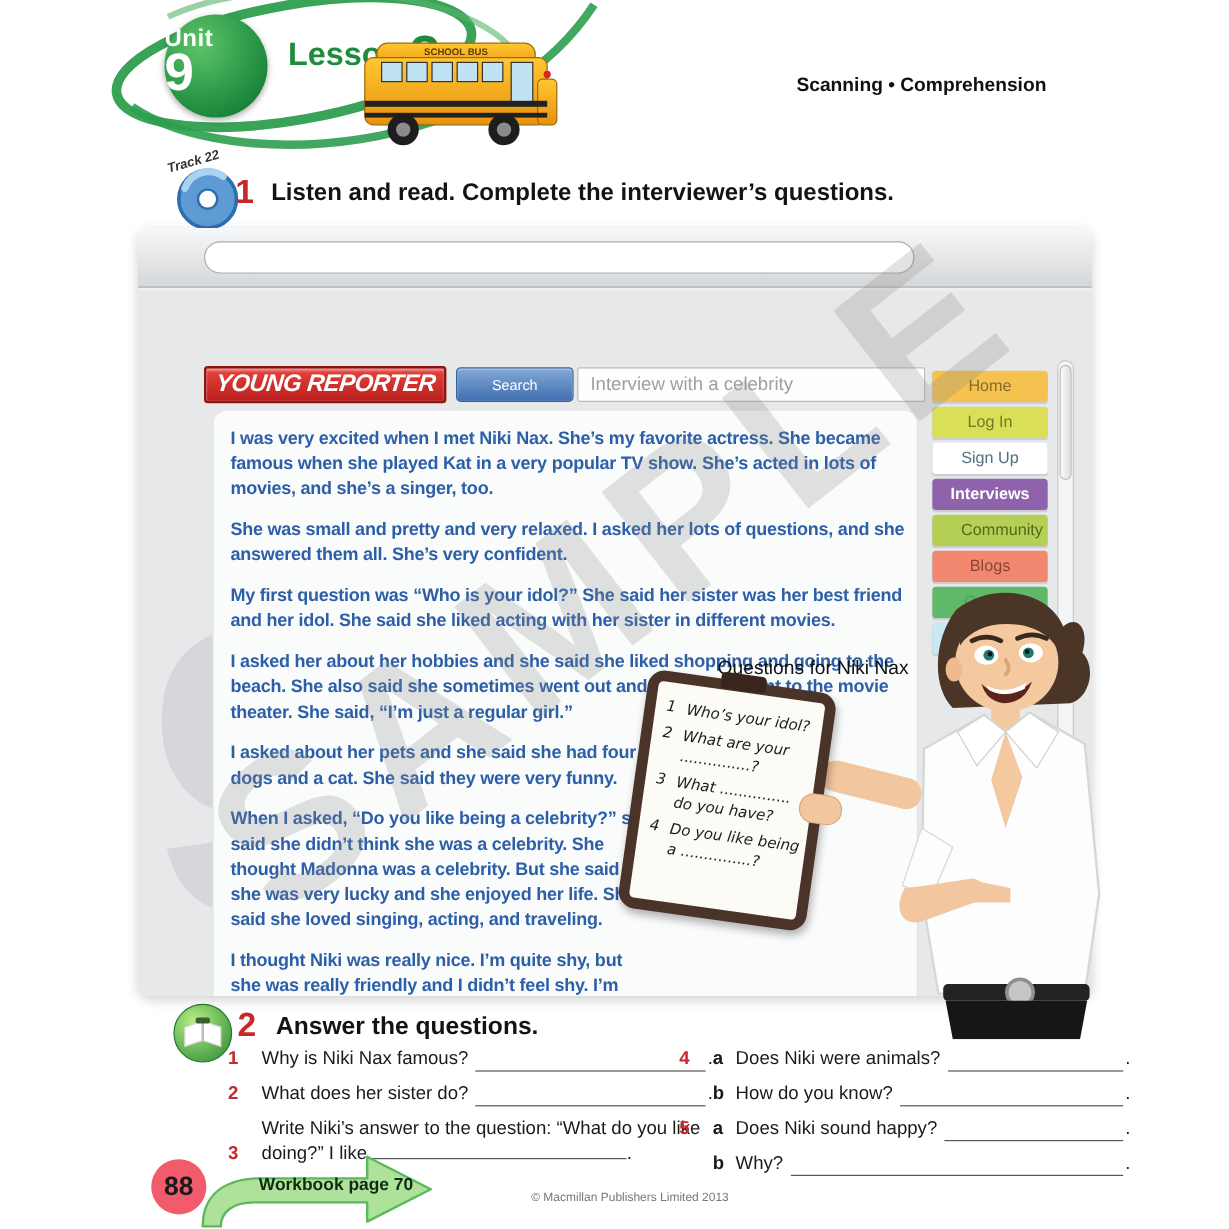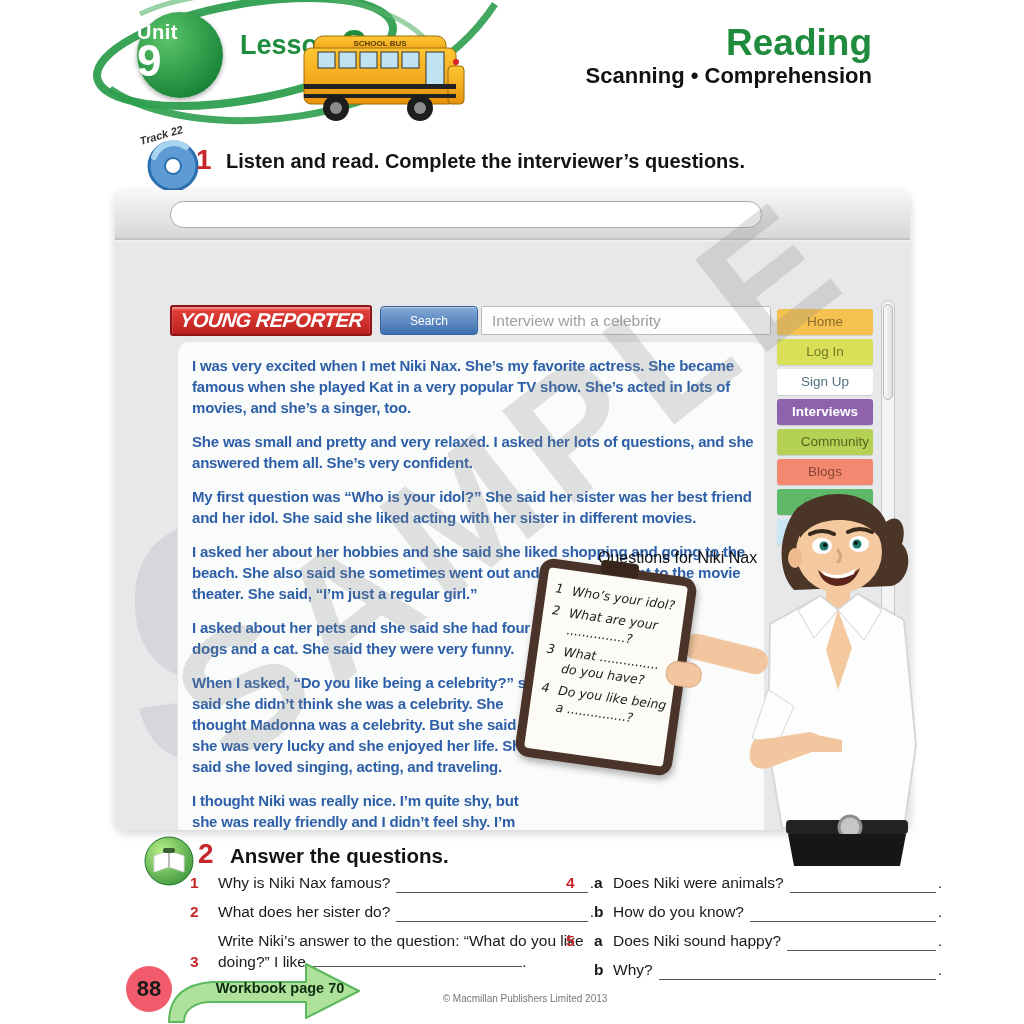--- a/index.html
+++ b/index.html
@@ -11,21 +11,21 @@
   .unit-badge { position:absolute; left:137px; top:12px; width:86px; height:86px; border-radius:50%;
     background:radial-gradient(circle at 35% 30%, #5cc46a, #1d8a3c 70%, #0e6b2b);
     box-shadow:0 2px 5px rgba(0,0,0,.35); z-index:2; text-align:left; color:#fff; }
   .unit-word { font-size:20px; font-weight:bold; margin-top:9px; letter-spacing:.5px; }
   .unit-num { font-size:44px; font-weight:bold; line-height:34px; }
   .lesson { position:absolute; left:240px; top:26px; display:flex; align-items:flex-end; gap:7px; color:#1e8c3c; z-index:2; }
   .lesson-word { font-size:27px; font-weight:bold; padding-bottom:5px; }
   .lesson-num { font-size:46px; font-weight:bold; line-height:40px; }
   .bus { position:absolute; left:300px; top:24px; width:168px; height:104px; z-index:3; }
   .reading-title { position:absolute; right:152px; top:22px; font-size:37px; font-weight:bold; color:#1e8c3c; }
-  .reading-sub { position:absolute; right:152px; top:63px; font-size:22px; font-weight:bold; color:#111; }
+  .reading-sub { position:absolute; right:152px; top:63px; font-size:16px; font-weight:bold; color:#111; }
 
   
   .track-label { position:absolute; left:139px; top:129px; font-size:11px; font-weight:bold; font-style:italic;
     color:#333; transform:rotate(-16deg); }
   .cd-icon { position:absolute; left:146px; top:139px; width:54px; height:54px; }
   .act-num { color:#c8282b; font-weight:bold; }
   .act1-num { position:absolute; left:196px; top:144px; font-size:28px; }
   .act1-text { position:absolute; left:226px; top:150px; font-size:20px; font-weight:bold; color:#131313; }
   .act2-num { position:absolute; left:198px; top:838px; font-size:28px; }
   .act2-text { position:absolute; left:230px; top:844px; font-size:20.5px; font-weight:bold; color:#131313; }
@@ -147,21 +147,20 @@
     <rect x="4" y="60" width="152" height="5" fill="#222"></rect>
     <rect x="4" y="70" width="152" height="4" fill="#222"></rect>
     <circle cx="36" cy="84" r="13" fill="#1d1d1d"></circle>
       <circle cx="36" cy="84" r="6" fill="#8b8b8b"></circle>
     <circle cx="120" cy="84" r="13" fill="#1d1d1d"></circle>
       <circle cx="120" cy="84" r="6" fill="#8b8b8b"></circle>
     <circle cx="156" cy="38" r="3" fill="#d22"></circle>
     <text x="80" y="22" font-size="8" font-weight="bold" fill="#5a3c05" text-anchor="middle" font-family="Liberation Sans, sans-serif">SCHOOL BUS</text>
   </svg>
 
-  <div class="reading-title">Reading</div>
   <div class="reading-sub">Scanning • Comprehension</div>
 
   <div class="track-label">Track 22</div>
   <svg class="cd-icon" viewBox="0 0 54 54">
     <circle cx="27" cy="27" r="24" fill="#5e9bd4" stroke="#2c6faf" stroke-width="3"></circle>
     <path d="M8,18 A21,21 0 0,1 40,8" fill="none" stroke="#a8d4f0" stroke-width="6" stroke-linecap="round"></path>
     <circle cx="27" cy="27" r="8" fill="#fff" stroke="#2c6faf" stroke-width="2"></circle>
   </svg>
   <span class="act-num act1-num">1</span>
   <span class="act1-text">Listen and read. Complete the interviewer’s questions.</span>

